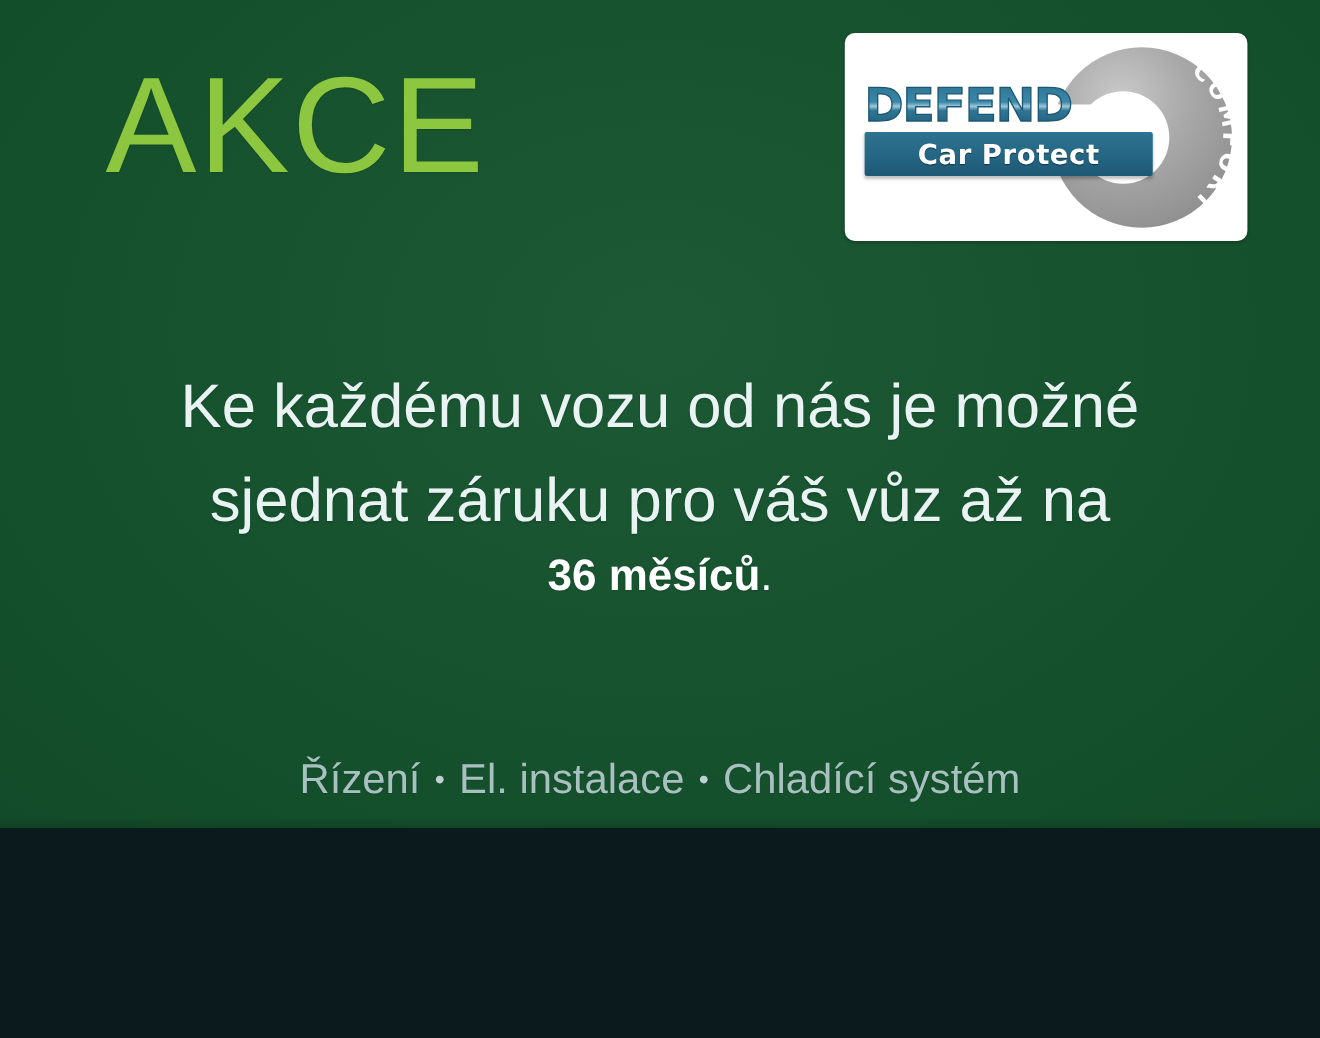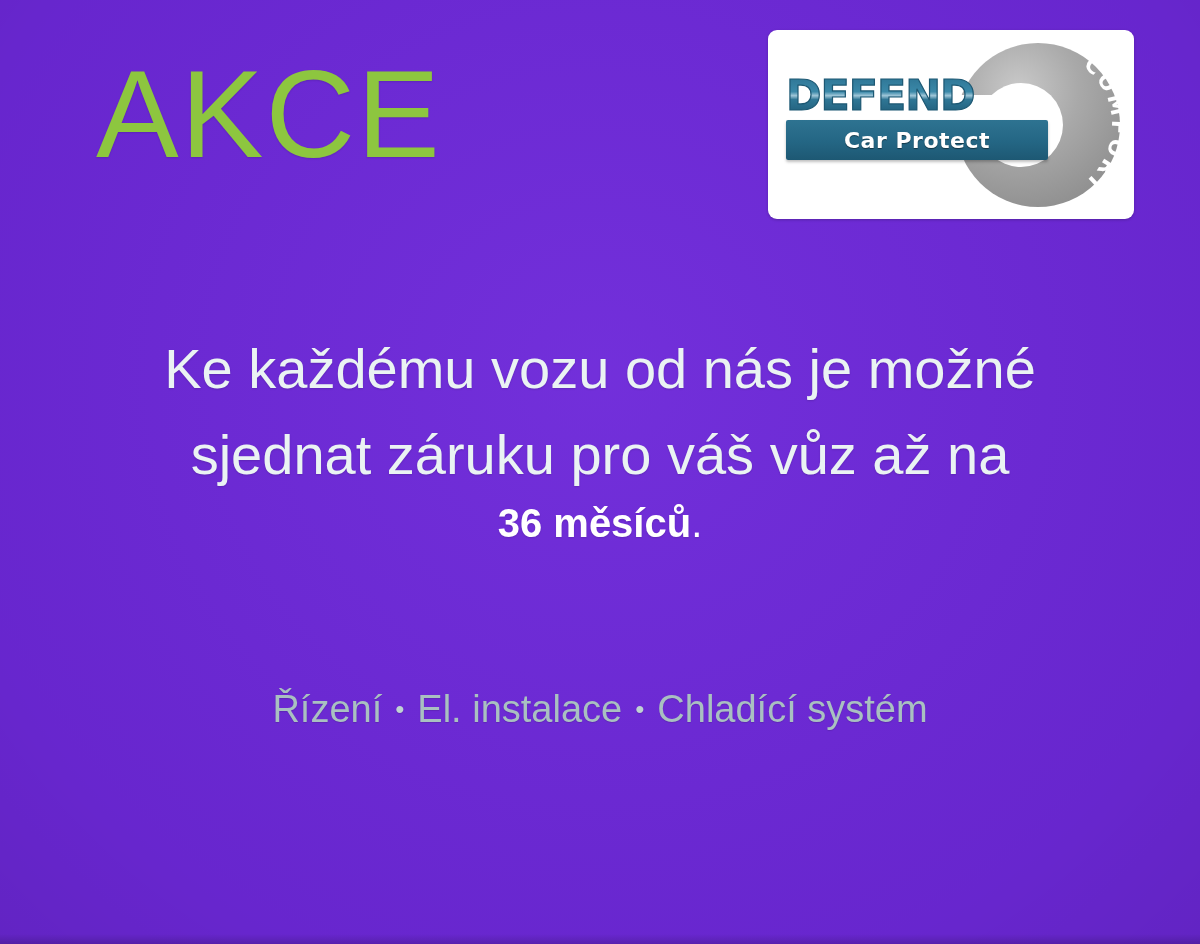--- a/index.html
+++ b/index.html
@@ -6,22 +6,22 @@
     margin: 0;
     padding: 0;
     background: #0b1a1d;
   }
   body {
     font-family: "Liberation Sans", sans-serif;
   }
   .slide {
     position: relative;
     width: 1200px;
-    height: 944px;
-    background: #6d28d9;
+    height: 753px;
+    background: #14532d;
     overflow: hidden;
   }
   
   .slide::after {
     content: "";
     position: absolute;
     left: 0; right: 0; bottom: 0;
     height: 10px;
     background: linear-gradient(to bottom, rgba(0,0,0,0) 0%, rgba(0,0,0,0.16) 100%);
     pointer-events: none;
@@ -96,21 +96,21 @@
     border-radius: 2px;
     box-shadow: 0 2px 3px rgba(0,0,0,0.25);
   }
   .carprotect-text {
     position: absolute;
     inset: 0;
     display: flex;
     align-items: center;
     justify-content: center;
     color: #ffffff;
-    font-size: 22px;
+    font-size: 25px;
     font-weight: bold;
     letter-spacing: 0.5px;
     font-family: "DejaVu Sans", sans-serif;
     text-shadow: 0 1px 1px rgba(0,0,0,0.45);
     white-space: nowrap;
   }
 
   
   .headline {
     position: absolute;

